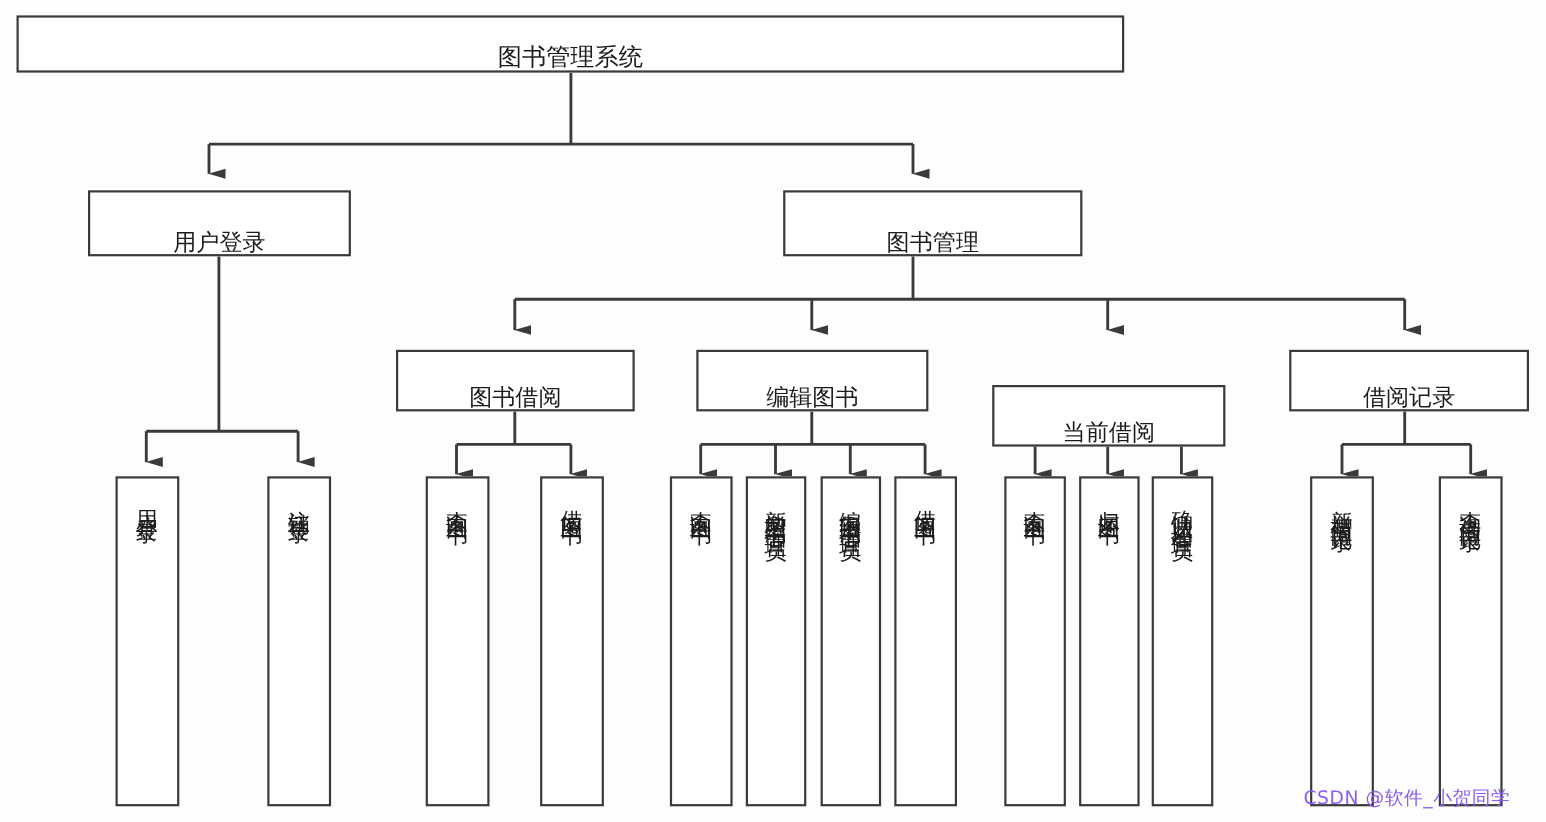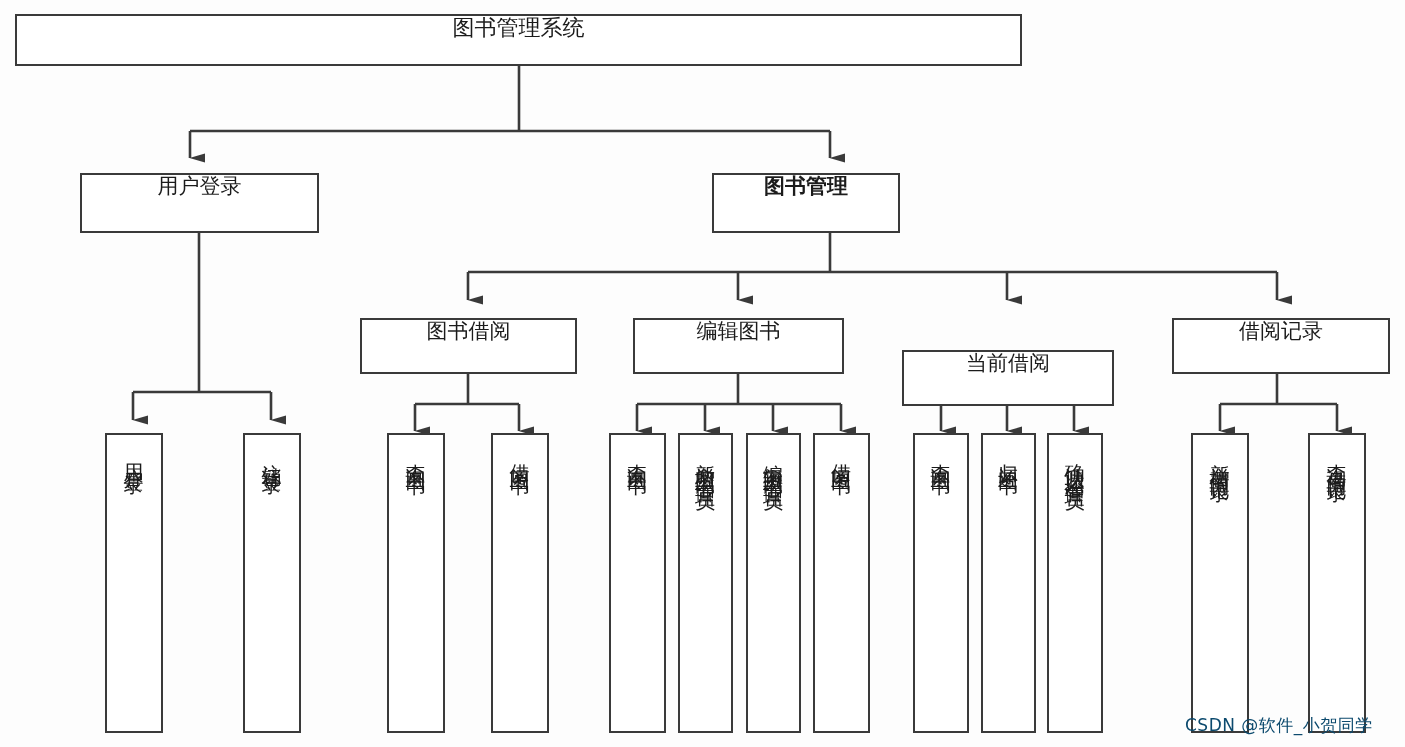--- a/index.html
+++ b/index.html
@@ -25,21 +25,21 @@
     width: 1405px;
     height: 747px;
     pointer-events: none;
   }
   .node {
     position: absolute;
     box-sizing: border-box;
     background: #ffffff;
     border: 2.5px solid #3a3a3a;
     display: flex;
-    align-items: flex-start;
+    align-items: flex-end;
     justify-content: center;
     color: #1b1b1b;
     z-index: 2;
   }
   .node .label {
     text-align: center;
     line-height: 1.05;
     white-space: pre;
   }
   .node.horiz .label {
@@ -57,21 +57,21 @@
     text-orientation: upright;
     font-size: 20px;
     letter-spacing: 4px;
     line-height: 1;
   }
   .watermark {
     position: absolute;
     left: 1185px;
     top: 714px;
     font-size: 17px;
-    color: #0c4a6e;
+    color: #8b5cf6;
     letter-spacing: 0.5px;
     z-index: 5;
     white-space: pre;
   }
 </style>
 </head>
 <body>
 
 <div id="canvas">
 
@@ -126,21 +126,21 @@
     </g>
   </svg>
 
   <div class="node root horiz" style="left:15px; top:14px; width:1007px; height:52px;">
     <span class="label">图书管理系统</span>
   </div>
 
   <div class="node horiz" style="left:80px; top:173px; width:239px; height:60px;">
     <span class="label">用户登录</span>
   </div>
-  <div class="node horiz" style="left:712px; top:173px; width:188px; height:60px;font-weight:bold;">
+  <div class="node horiz" style="left:712px; top:173px; width:272px; height:60px;">
     <span class="label">图书管理</span>
   </div>
 
   <div class="node horiz" style="left:360px; top:318px; width:217px; height:56px;">
     <span class="label">图书借阅</span>
   </div>
   <div class="node horiz" style="left:633px; top:318px; width:211px; height:56px;">
     <span class="label">编辑图书</span>
   </div>
   <div class="node horiz" style="left:902px; top:318px; width:212px; height:56px;margin-top:32px;">

